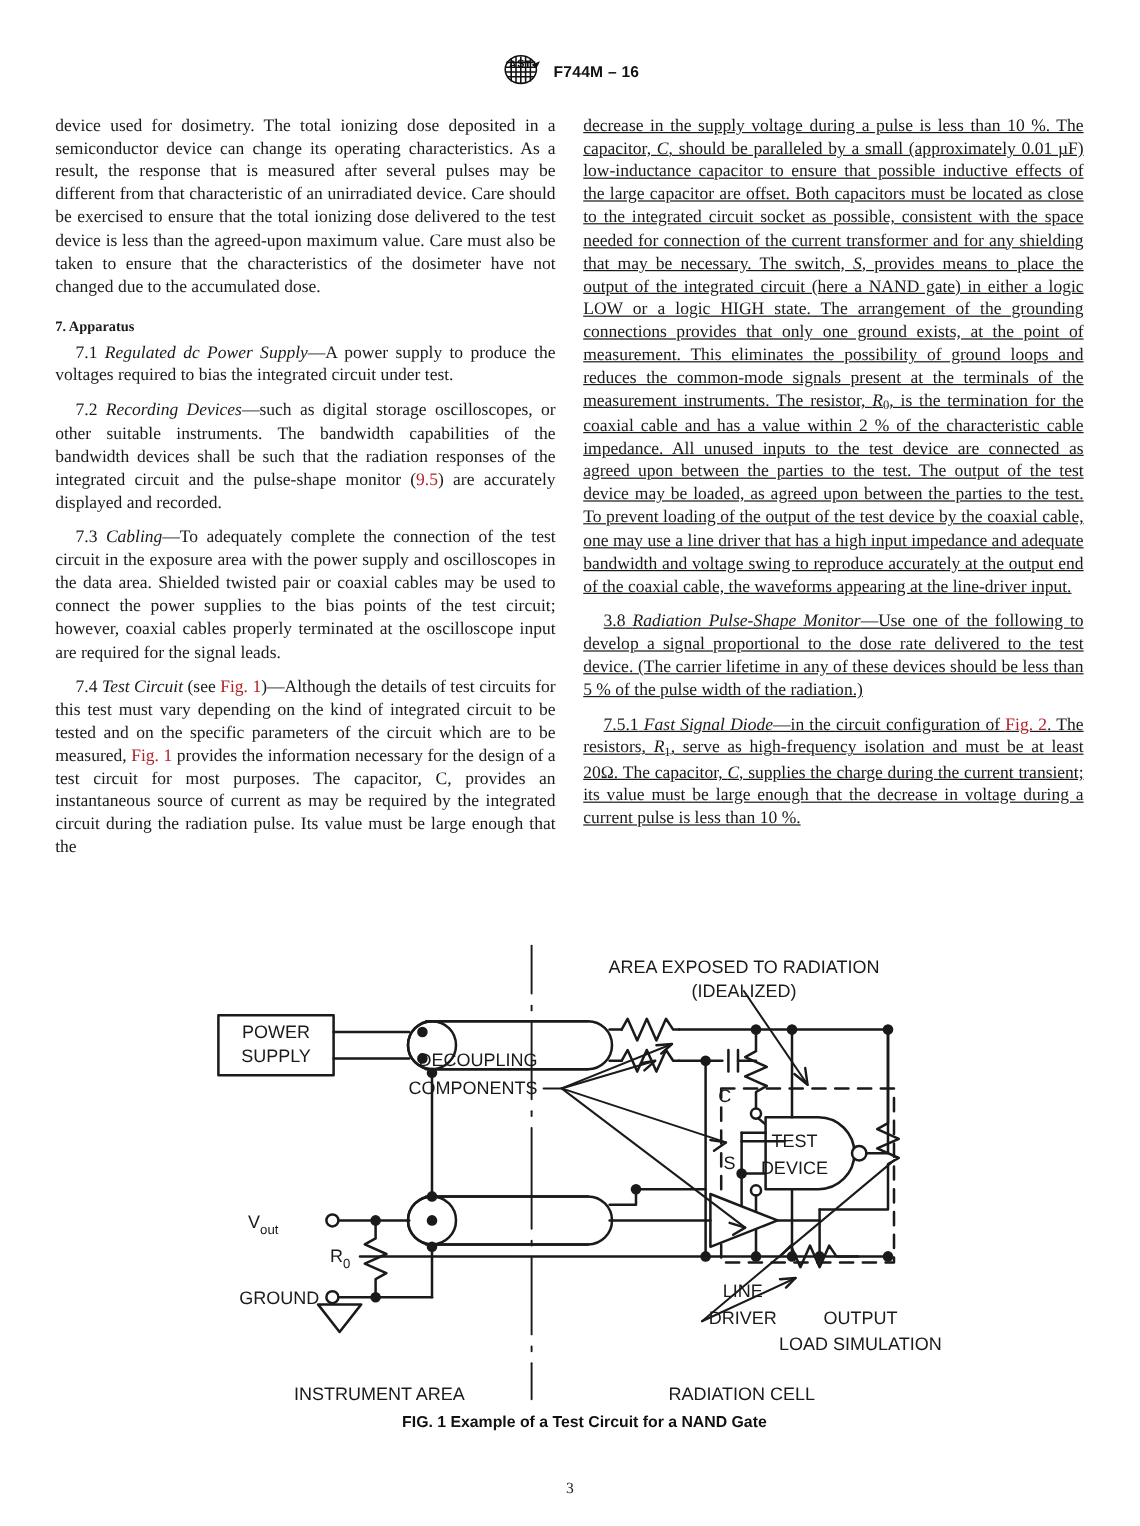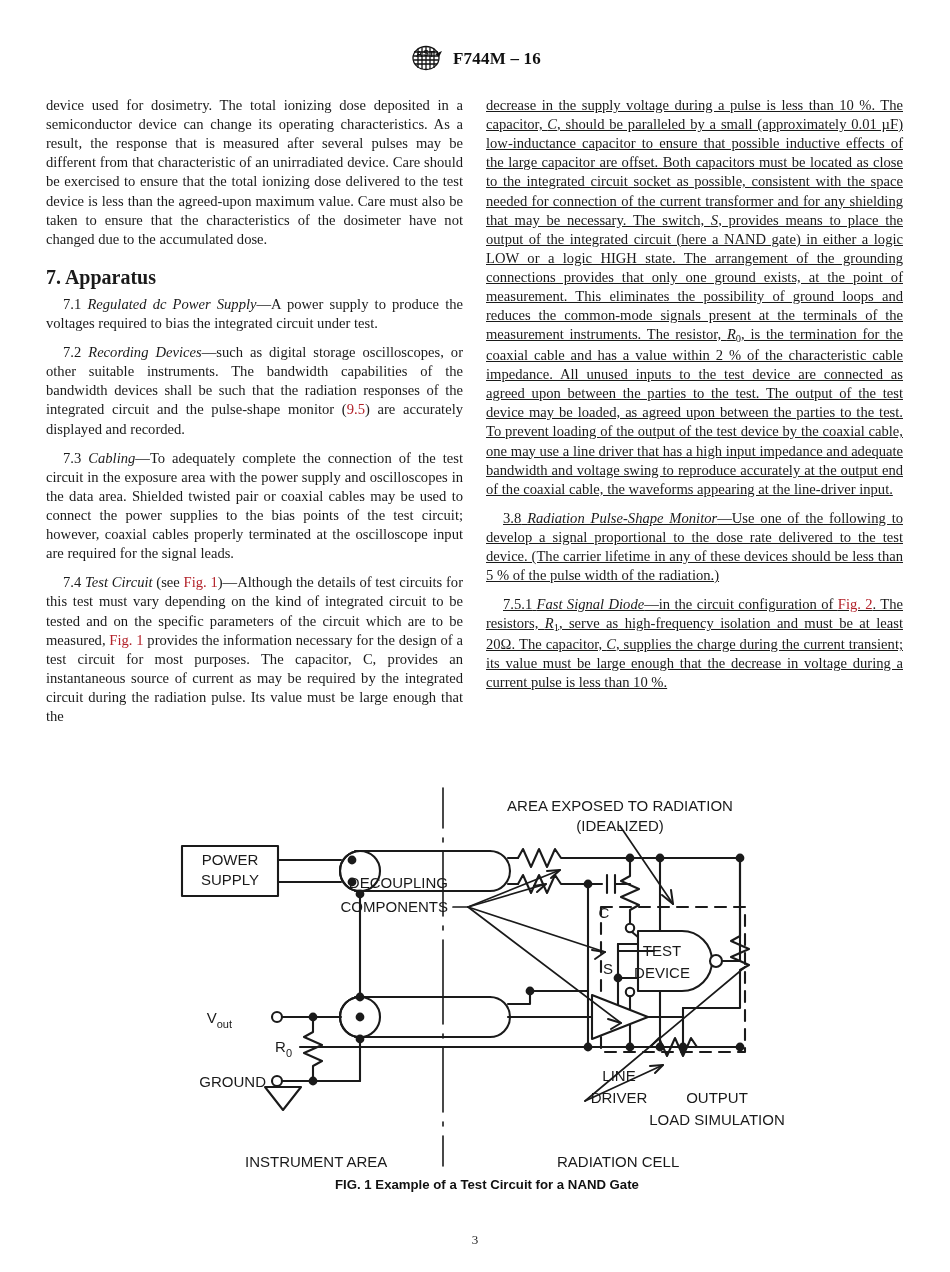--- a/index.html
+++ b/index.html
@@ -33,23 +33,23 @@
     justify-content: center;
     gap: 10px;
   }
   .astm-logo {
     display: inline-block;
     width: 34px;
     height: 30px;
     position: relative;
   }
   .doc-designation {
-    font-family: Liberation Serif, serif;
+    font-family: Liberation Sans, sans-serif;
     font-weight: bold;
-    font-size: 17px;
+    font-size: 13px;
     letter-spacing: 0.2px;
     color: #111;
     text-align: center;
   }
 
   
   .col {
     position: absolute;
     top: 96px;
     width: 417px;
@@ -65,21 +65,21 @@
   .col p {
     margin: 0 0 0 0;
     text-indent: 17px;
   }
   .col p.noindent { text-indent: 0; }
   .col p + p { margin-top: 10px; }
 
   h2.section-head {
     font-family: "Liberation Serif", serif;
     font-weight: bold;
-    font-size: 20px;
+    font-size: 12px;
     margin: 16px 0 6px 0;
     text-indent: 0;
     line-height: 1.2;
   }
   .it { font-style: italic; }
   .xref { color: #b22028; }
   .sub { font-size: 0.72em; vertical-align: -0.28em; }
 
   
   .figure-wrap {

